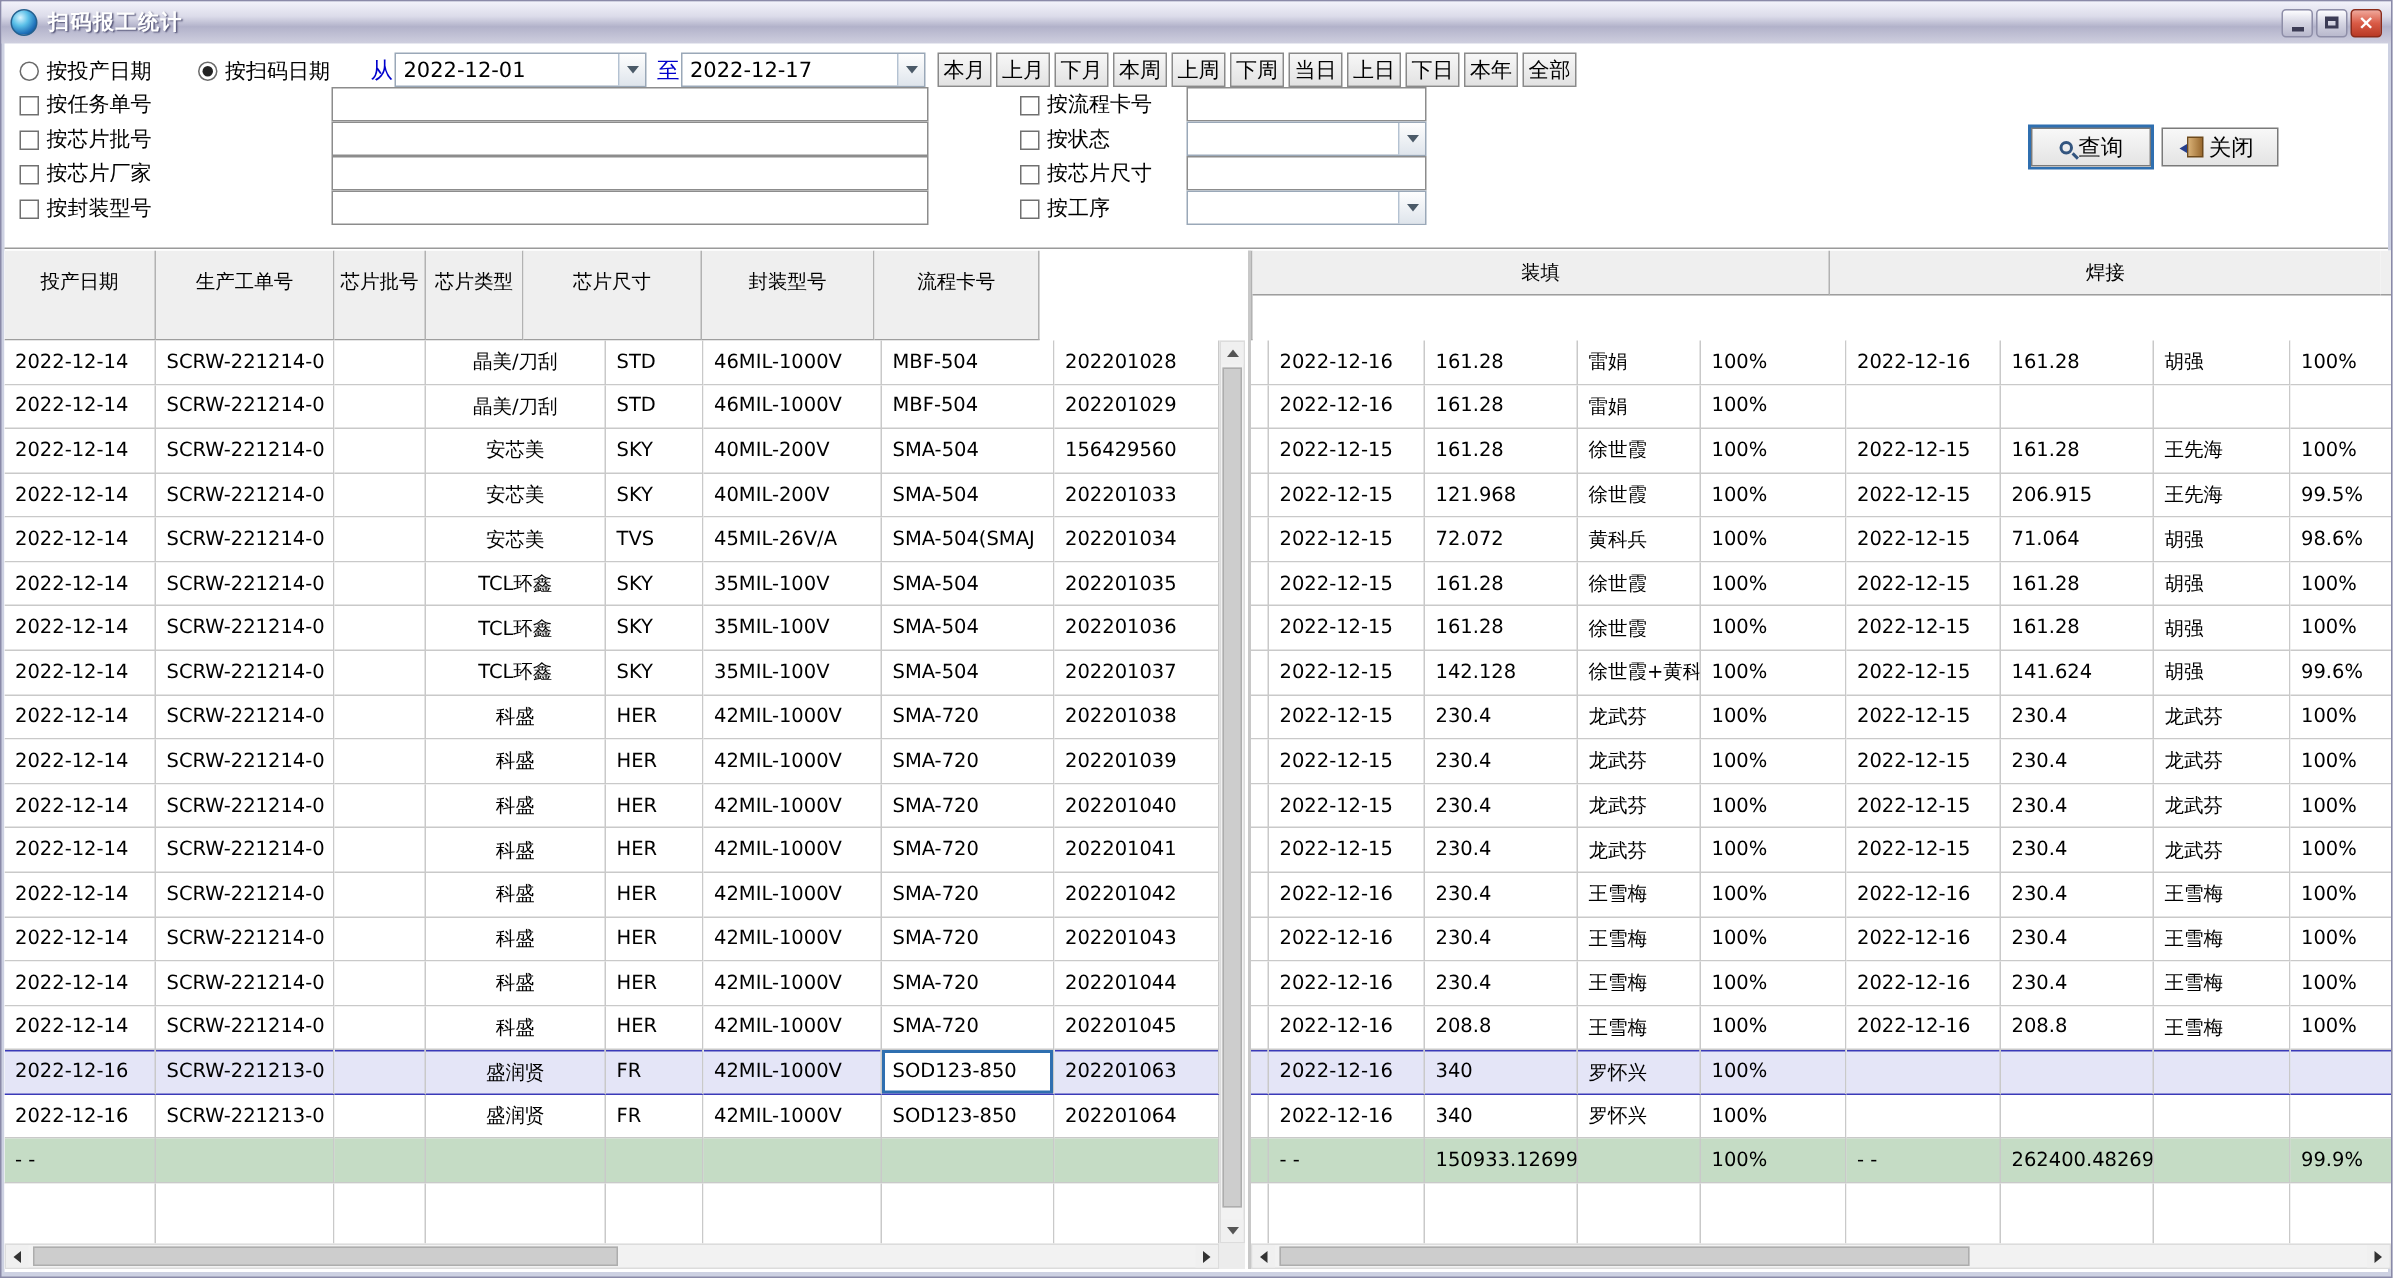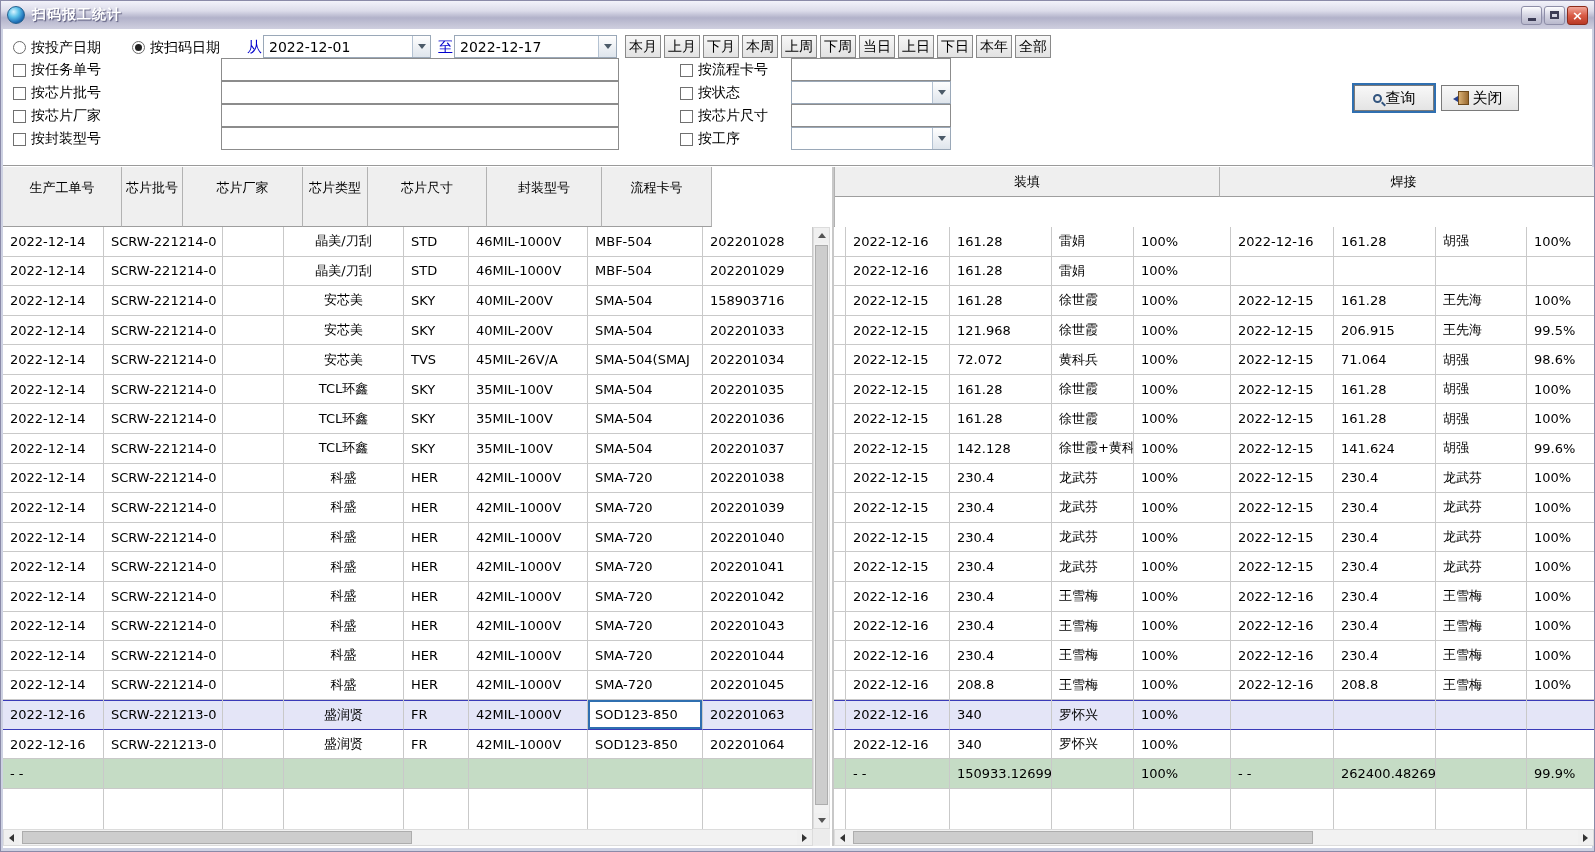--- a/index.html
+++ b/index.html
@@ -178,23 +178,23 @@
   </div>
   <div class="bigbtn" style="left:1440px;top:84px;width:78px;">
     <span class="door"></span>
     <span>关闭</span>
   </div>
 
   <div class="gridline-top"></div>
 
   <div class="panel left" id="panelL">
     <div class="hrow" id="hdrL">
+        <div class="hcell tall" style="width: 101px;">投产日期</div>
         <div class="hcell tall" style="width: 119px;">生产工单号</div>
         <div class="hcell tall" style="width: 61px;">芯片批号</div>
-        <div class="hcell tall" style="width: 120px;">芯片厂家</div>
         <div class="hcell tall" style="width: 65px;">芯片类型</div>
         <div class="hcell tall" style="width: 119px;">芯片尺寸</div>
         <div class="hcell tall" style="width: 115px;">封装型号</div>
         <div class="hcell tall" style="width: 110px;">流程卡号</div>
       </div>
     <div class="rowswrap" id="rowsL">
         <div class="grow">
           <div class="gcell" style="width: 101px;">2022-12-14</div>
           <div class="gcell" style="width: 119px;">SCRW-221214-0</div>
           <div class="gcell" style="width: 61px;"></div>
@@ -215,21 +215,21 @@
           <div class="gcell" style="width: 110px;">202201029</div>
         </div>
         <div class="grow">
           <div class="gcell" style="width: 101px;">2022-12-14</div>
           <div class="gcell" style="width: 119px;">SCRW-221214-0</div>
           <div class="gcell" style="width: 61px;"></div>
           <div class="gcell ctr" style="width: 120px;">安芯美</div>
           <div class="gcell" style="width: 65px;">SKY</div>
           <div class="gcell" style="width: 119px;">40MIL-200V</div>
           <div class="gcell" style="width: 115px;">SMA-504</div>
-          <div class="gcell" style="width: 110px;">158903716</div>
+          <div class="gcell" style="width: 110px;">156429560</div>
         </div>
         <div class="grow">
           <div class="gcell" style="width: 101px;">2022-12-14</div>
           <div class="gcell" style="width: 119px;">SCRW-221214-0</div>
           <div class="gcell" style="width: 61px;"></div>
           <div class="gcell ctr" style="width: 120px;">安芯美</div>
           <div class="gcell" style="width: 65px;">SKY</div>
           <div class="gcell" style="width: 119px;">40MIL-200V</div>
           <div class="gcell" style="width: 115px;">SMA-504</div>
           <div class="gcell" style="width: 110px;">202201033</div>

